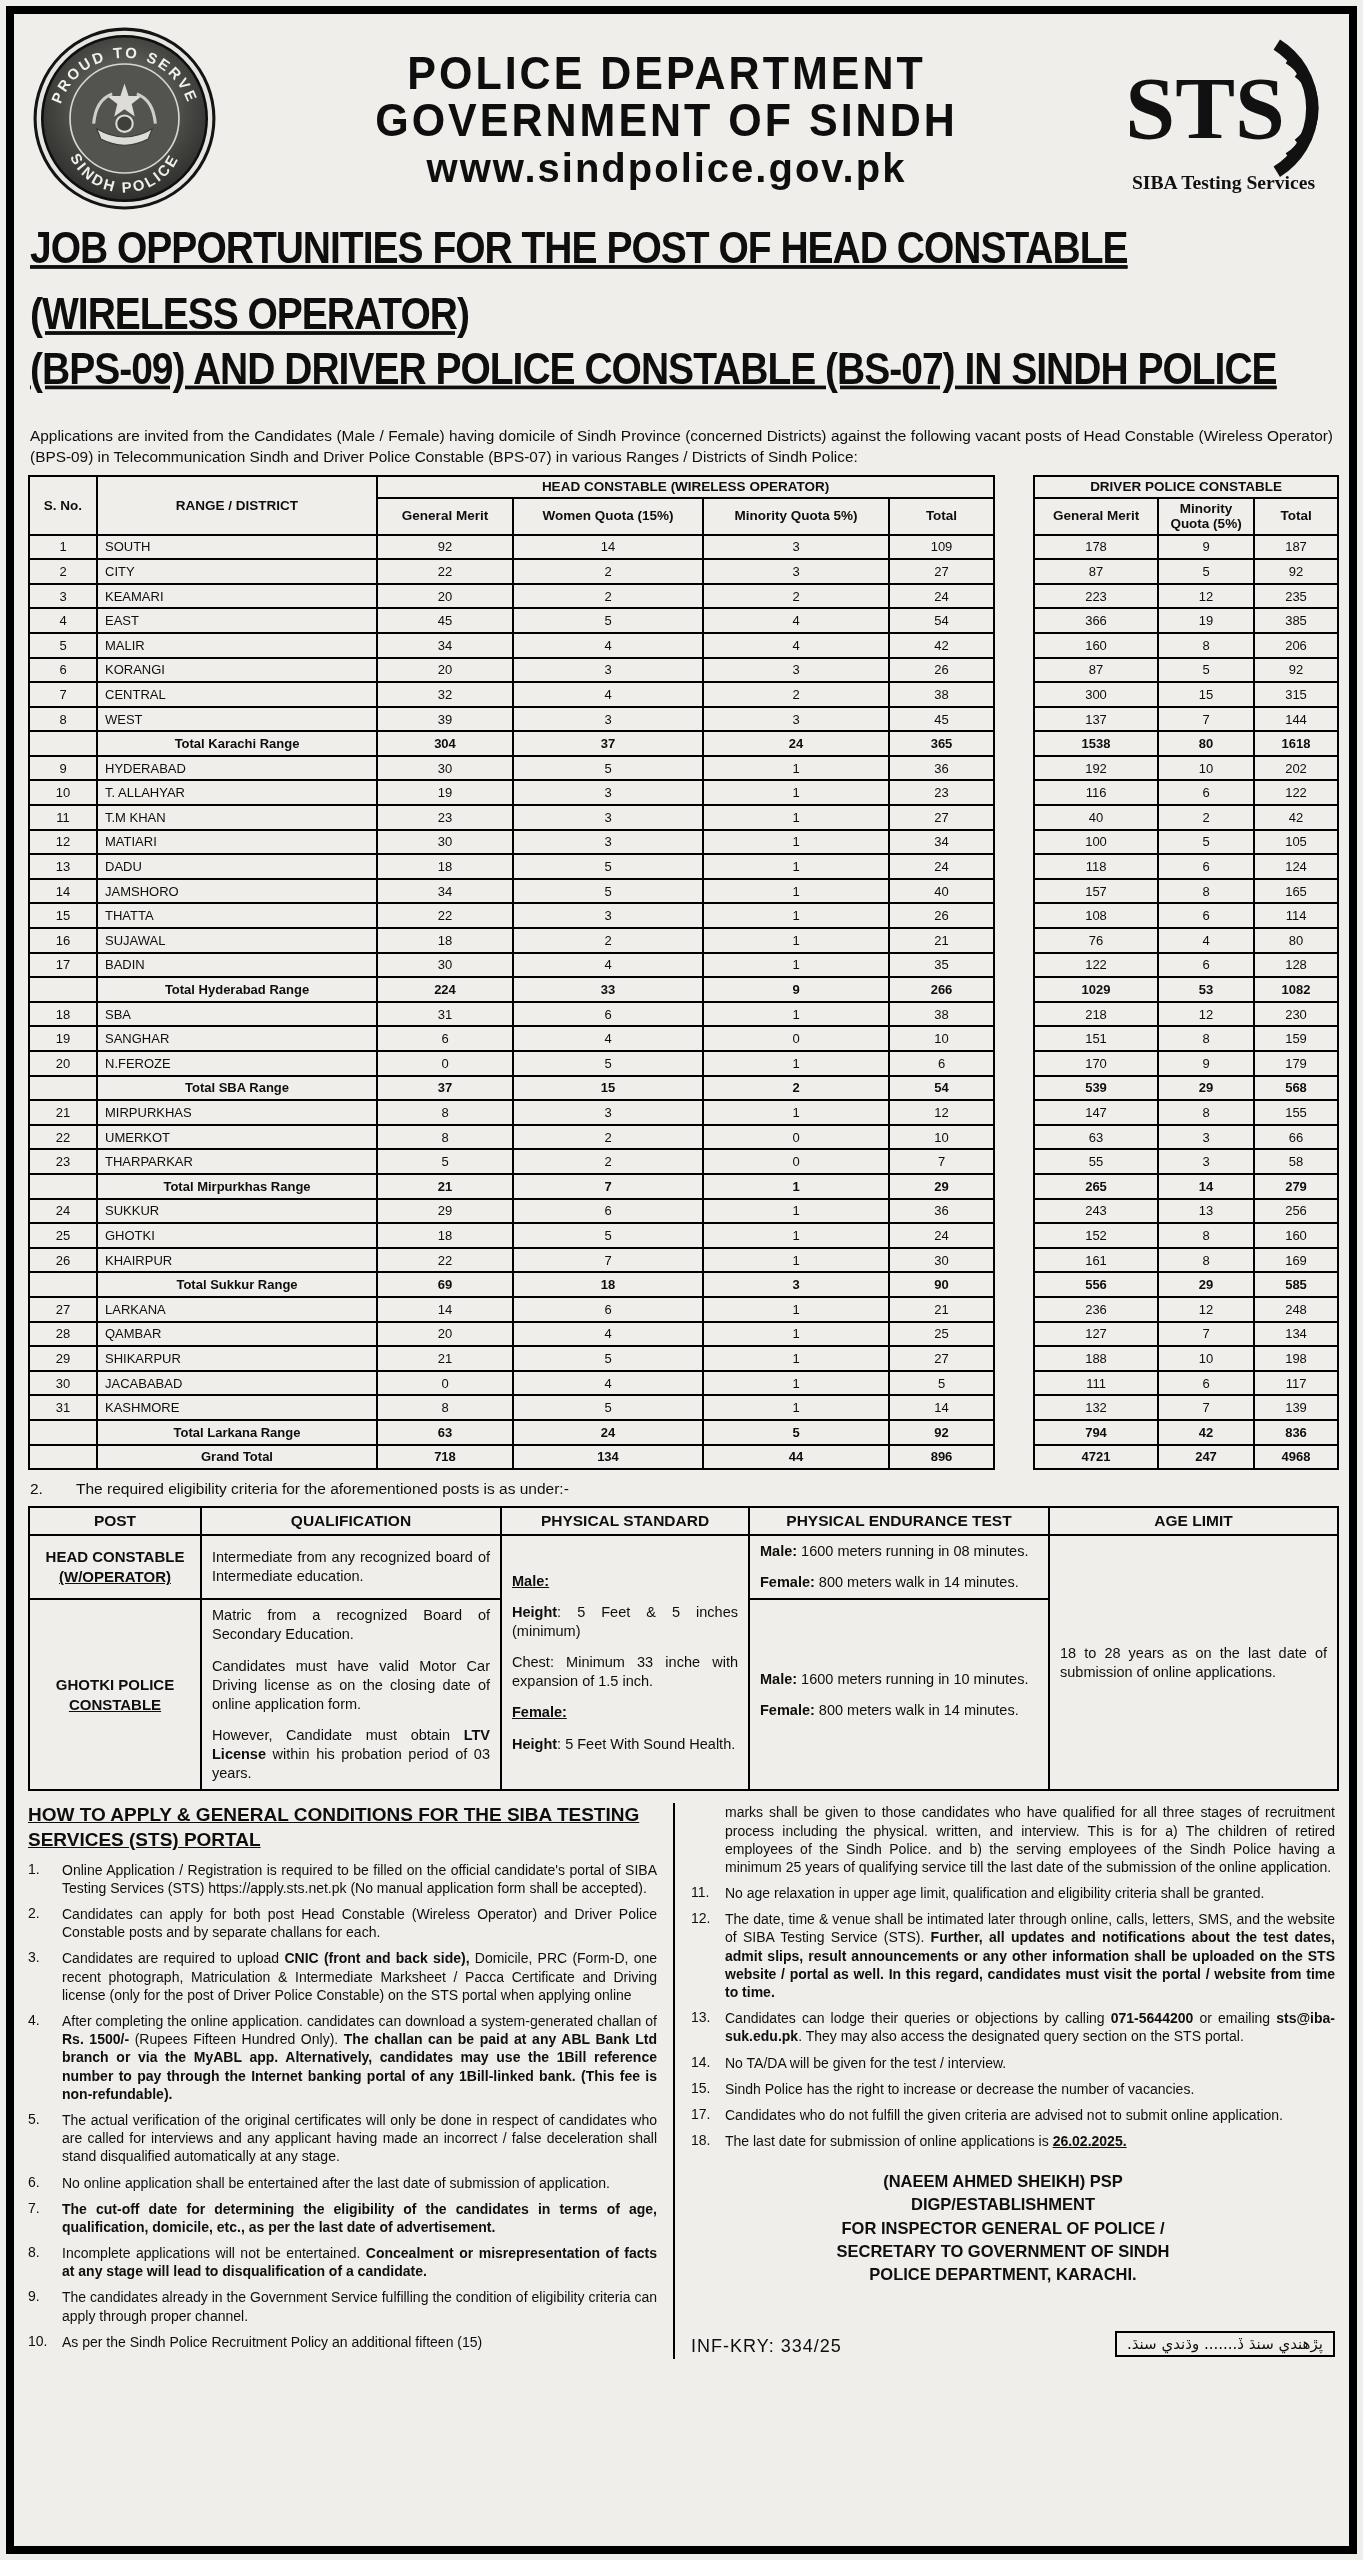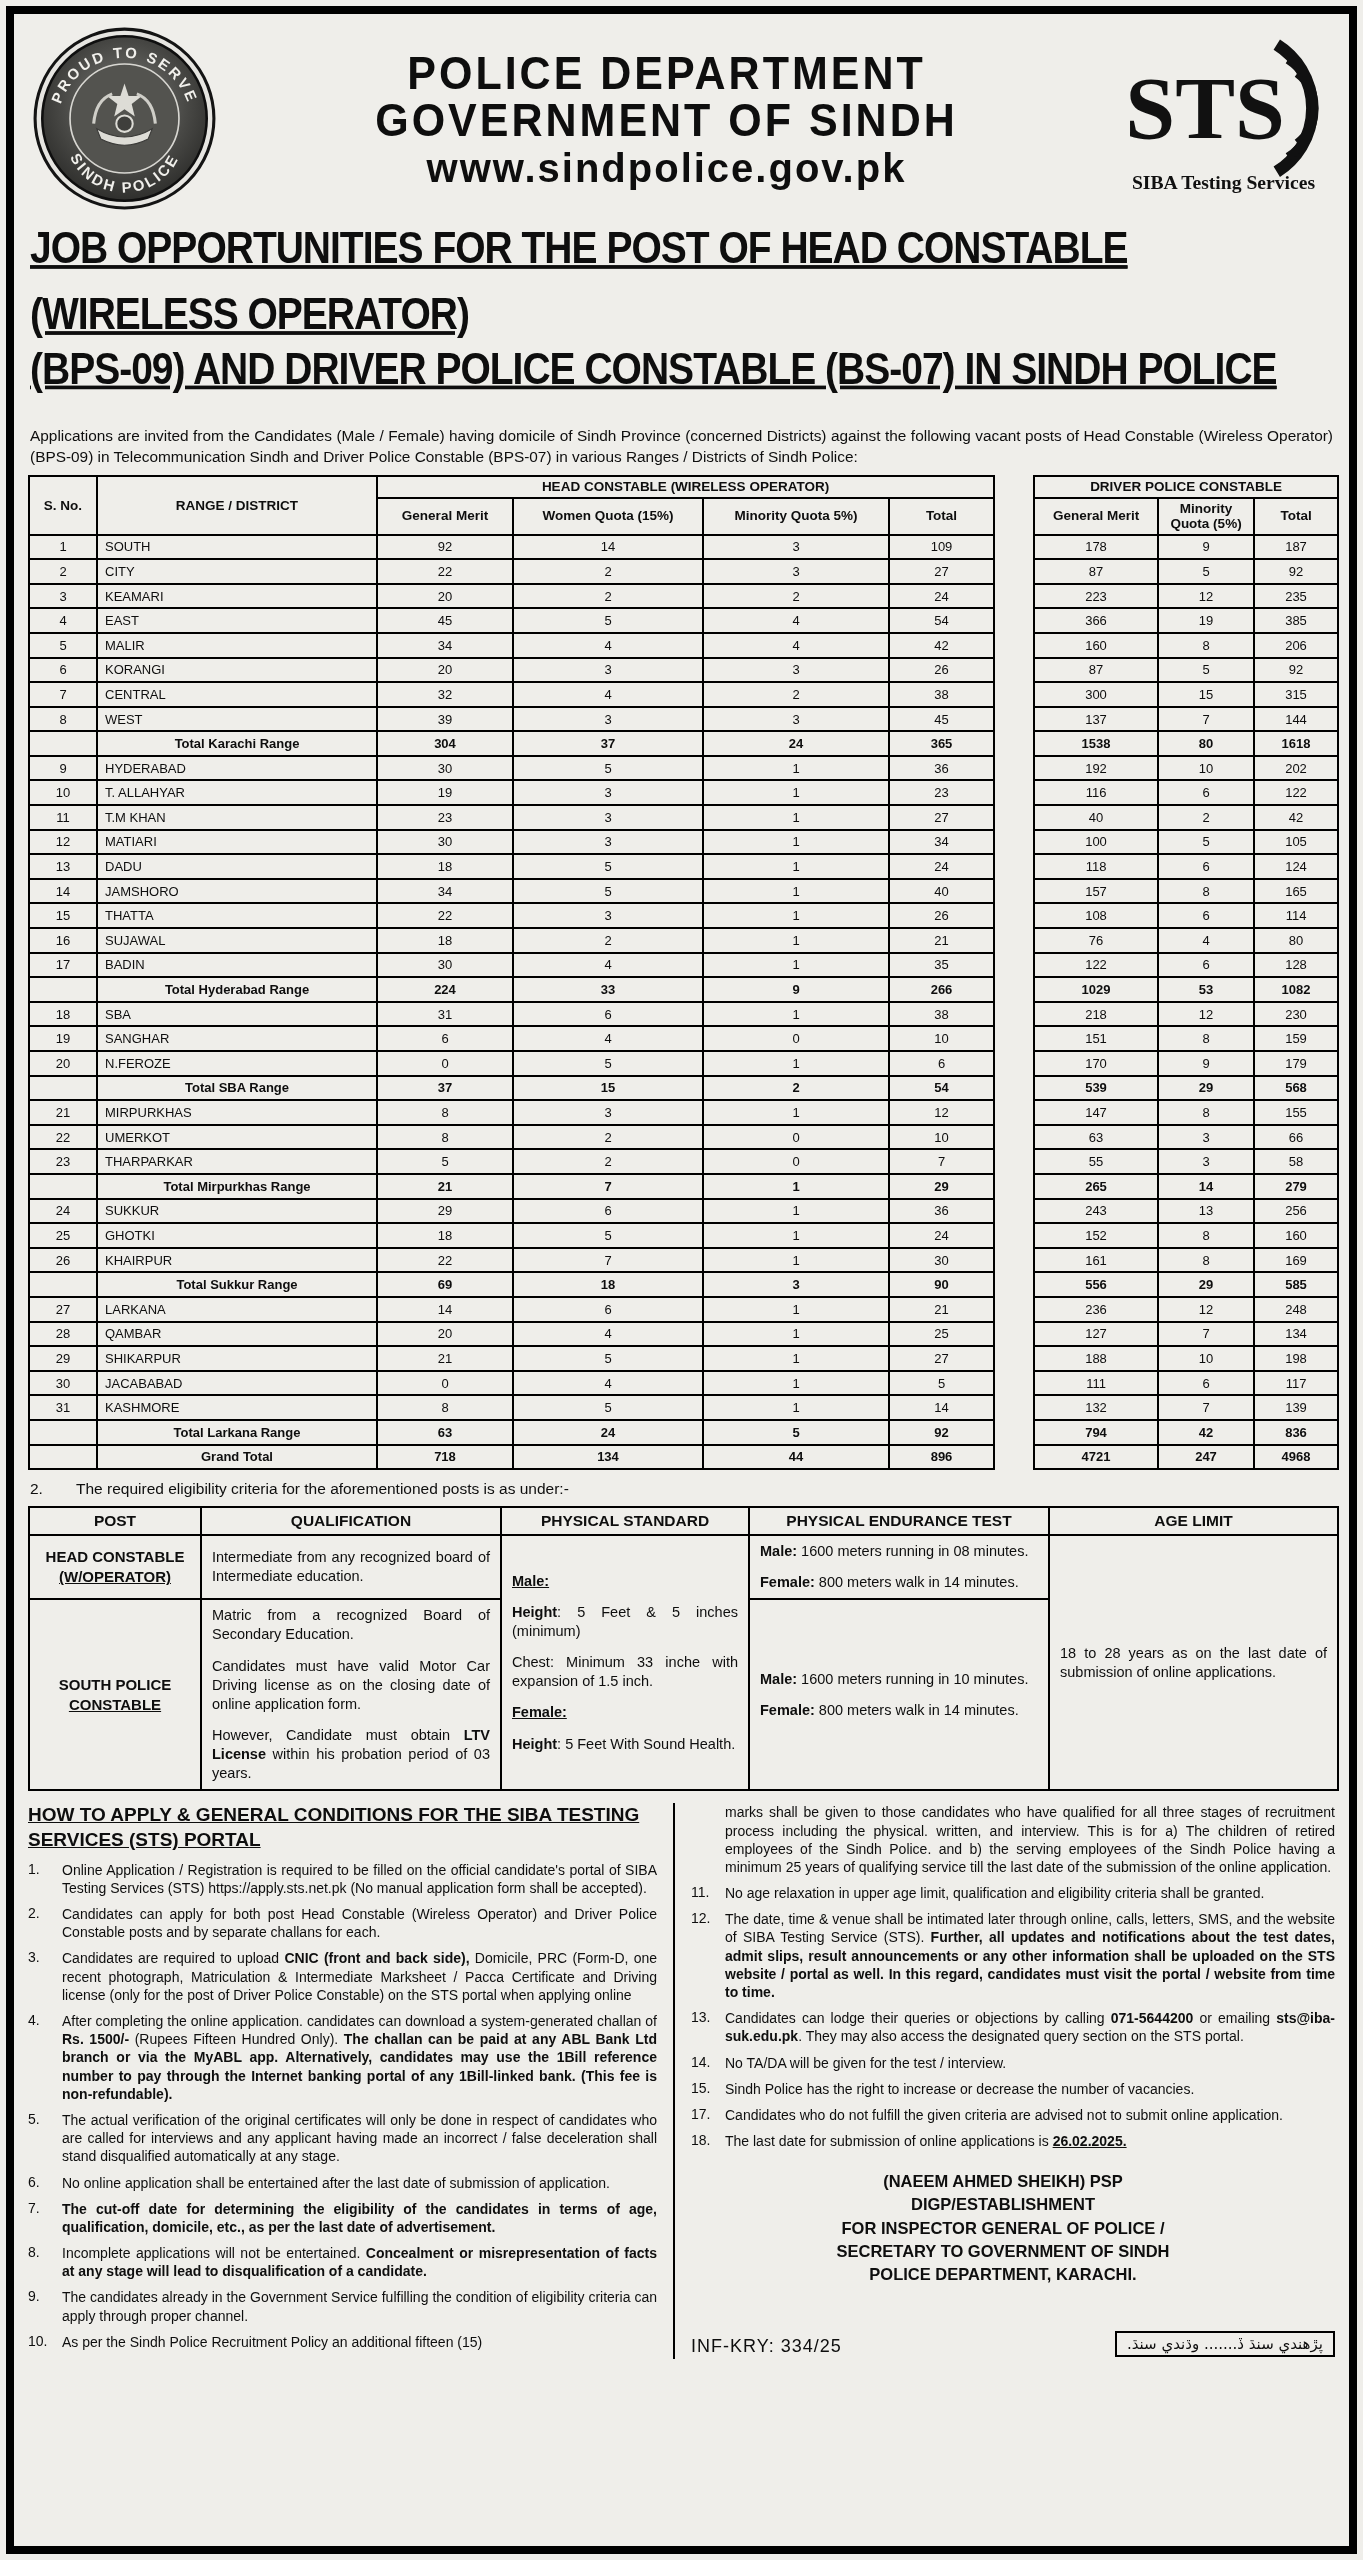--- a/index.html
+++ b/index.html
@@ -653,21 +653,21 @@
           <td>
               <div class="para"><span class="b">Male:</span><span> 1600 meters running in 08 minutes.</span></div>
               <div class="para"><span class="b">Female:</span><span> 800 meters walk in 14 minutes.</span></div>
             </td>
           <td rowspan="2" class="age-cell">
               <div class="para"><span>18 to 28 years as on the last date of submission of online applications.</span></div>
             </td>
         </tr>
         <tr>
           <td class="post-cell">
-              <div class="para"><span class="b">SOUTH POLICE</span></div>
+              <div class="para"><span class="b">GHOTKI POLICE</span></div>
               <div class="para"><span class="b u">CONSTABLE</span></div>
             </td>
           <td>
               <div class="para"><span>Matric from a recognized Board of Secondary Education.</span></div>
               <div class="para"><span>Candidates must have valid Motor Car Driving license as on the closing date of online application form.</span></div>
               <div class="para"><span>However, Candidate must obtain </span><span class="b">LTV License</span><span> within his probation period of 03 years.</span></div>
             </td>
           <td>
               <div class="para"><span class="b">Male:</span><span> 1600 meters running in 10 minutes.</span></div>
               <div class="para"><span class="b">Female:</span><span> 800 meters walk in 14 minutes.</span></div>

